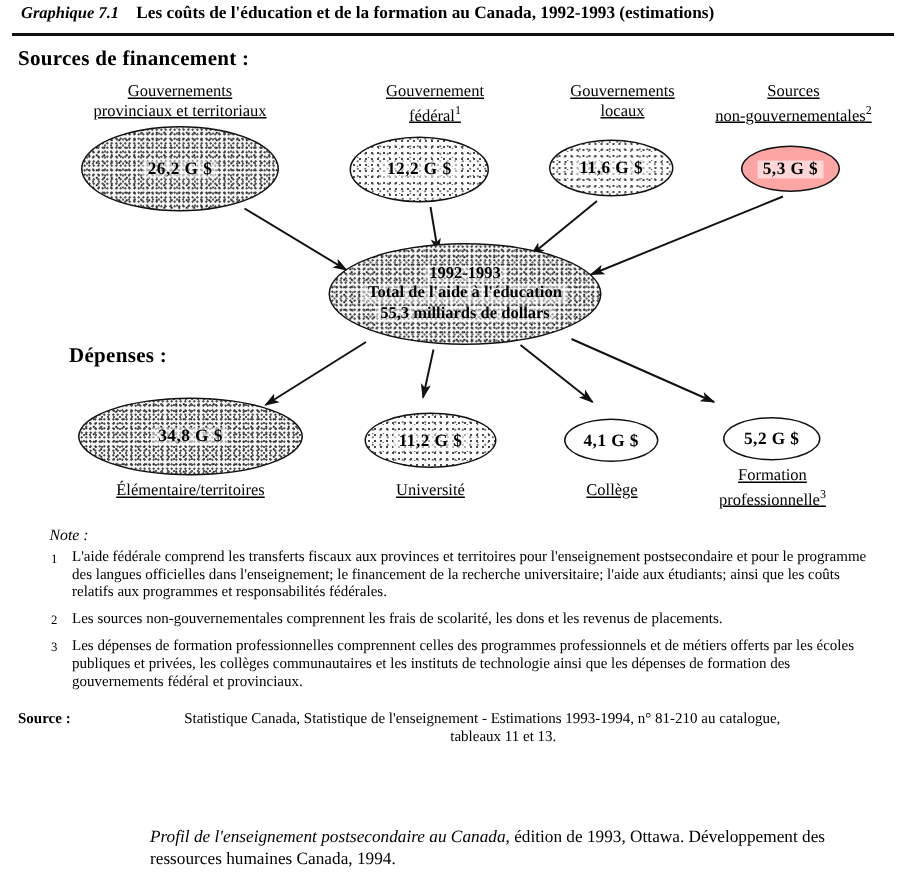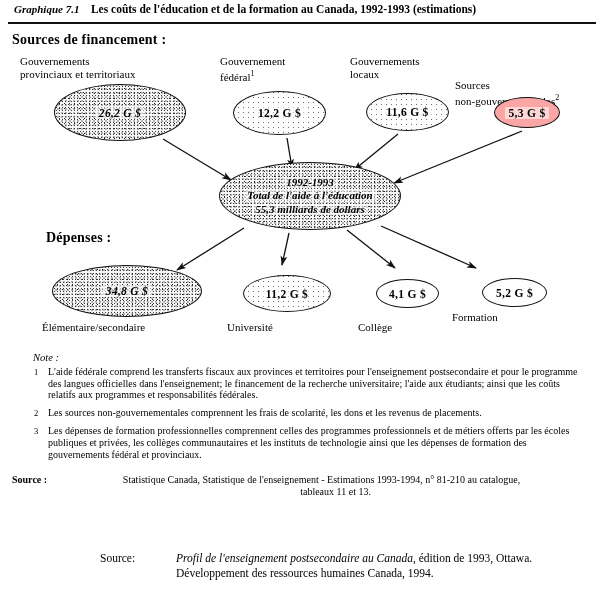--- a/index.html
+++ b/index.html
@@ -52,24 +52,25 @@
     font-size: 14px;
     letter-spacing: .2px;
     white-space: nowrap;
   }
   #heading-sources { left: 12px; top: 32px; }
   #heading-depenses { left: 14px; top: 230px; margin-left: 32px; }
 
   
   .node-caption {
     position: absolute;
-    text-align: left;
+    text-align: center;
     font-size: 11px;
     line-height: 12.5px;
     white-space: nowrap;
+    text-decoration: underline;
   }
   .node-caption sup { font-size: 8px; vertical-align: super; }
 
   
   .node {
     position: absolute;
     border: 1.6px solid #111;
     border-radius: 50%;
     display: flex;
     align-items: center;
@@ -96,21 +97,20 @@
     background-position: 0 0, 2px 3px, 1px 4px;
   }
   .shaded-dense {
     background-color: #f6f6f6;
     background-image:
       radial-gradient(#3a3a3a 0.75px, transparent 0.85px),
       radial-gradient(#5a5a5a 0.65px, transparent 0.75px),
       radial-gradient(#1f1f1f 0.6px, transparent 0.7px);
     background-size: 3px 3px, 4px 4px, 5px 5px;
     background-position: 0 0, 1px 2px, 2px 1px;
-    font-style: italic;
   }
   .node .value::before {
     content: "";
     position: absolute;
     left: -4px; right: -4px; top: 0px; bottom: 0px;
     background: rgba(255,255,255,0.55);
     z-index: -1;
   }
 
   
@@ -240,21 +240,21 @@
 <div class="node-caption" style="left:220px; top:55px; width:140px;">
   <div>Gouvernement</div>
   <div><span>fédéral</span><sup>1</sup></div>
 </div>
 
 <div class="node-caption" style="left:350px; top:55px; width:130px;">
   <div>Gouvernements</div>
   <div>locaux</div>
 </div>
 
-<div class="node-caption" style="left:455px; top:55px; width:148px;margin-top:24px;">
+<div class="node-caption" style="left:455px; top:55px; width:148px;">
   <div>Sources</div>
   <div><span>non-gouvernementales</span><sup>2</sup></div>
 </div>
 
 <div class="node shaded-dense" style="left:54px; top:84px; width:132px; height:57px;">
   <span class="value">26,2 G $</span>
 </div>
 
 <div class="node shaded" style="left:233px; top:91px; width:93px; height:44px;text-align:center;">
   <span class="value">12,2 G $</span>
@@ -284,33 +284,34 @@
 
 <div class="node" style="left:376px; top:279px; width:63px; height:29px; background:#fff;">
   <span class="value">4,1 G $</span>
 </div>
 
 <div class="node" style="left:482px; top:278px; width:65px; height:29px; background:#fff;">
   <span class="value">5,2 G $</span>
 </div>
 
 <div class="node-caption" style="left:42px; top:321px; width:170px;">
-  <div>Élémentaire/secondaire</div>
+  <div>Élémentaire/territoires</div>
 </div>
 
 <div class="node-caption" style="left:227px; top:321px; width:120px;">
   <div>Université</div>
 </div>
 
 <div class="node-caption" style="left:358px; top:321px; width:100px;">
   <div>Collège</div>
 </div>
 
 <div class="node-caption" style="left:452px; top:311px; width:126px;">
   <div>Formation</div>
+  <div><span>professionnelle</span><sup>3</sup></div>
 </div>
 
 <div id="notes-block">
   <div id="notes-title">Note :</div>
 
   <div class="note-row">
     <div class="note-num">1</div>
     <div class="note-text">L'aide fédérale comprend les transferts fiscaux aux provinces et territoires pour l'enseignement postsecondaire et pour le programme des langues officielles dans l'enseignement; le financement de la recherche universitaire; l'aide aux étudiants; ainsi que les coûts relatifs aux programmes et responsabilités fédérales.</div>
   </div>
 
@@ -327,17 +328,16 @@
 
 <div id="source-note">
   <div id="source-note-label">Source :</div>
   <div id="source-note-body">
     <span>Statistique Canada, Statistique de l'enseignement - Estimations 1993-1994, n° 81-210 au catalogue,</span>
     <span class="indent">tableaux 11 et 13.</span>
   </div>
 </div>
 
 <div id="bottom-source">
-  <div id="bottom-source-label">Source:</div>
   <div id="bottom-source-body">
     <span id="bottom-source-title">Profil de l'enseignement postsecondaire au  Canada</span><span>, édition de 1993, Ottawa. Développement des ressources humaines Canada, 1994.</span>
   </div>
 </div>
 
 </body></html>

